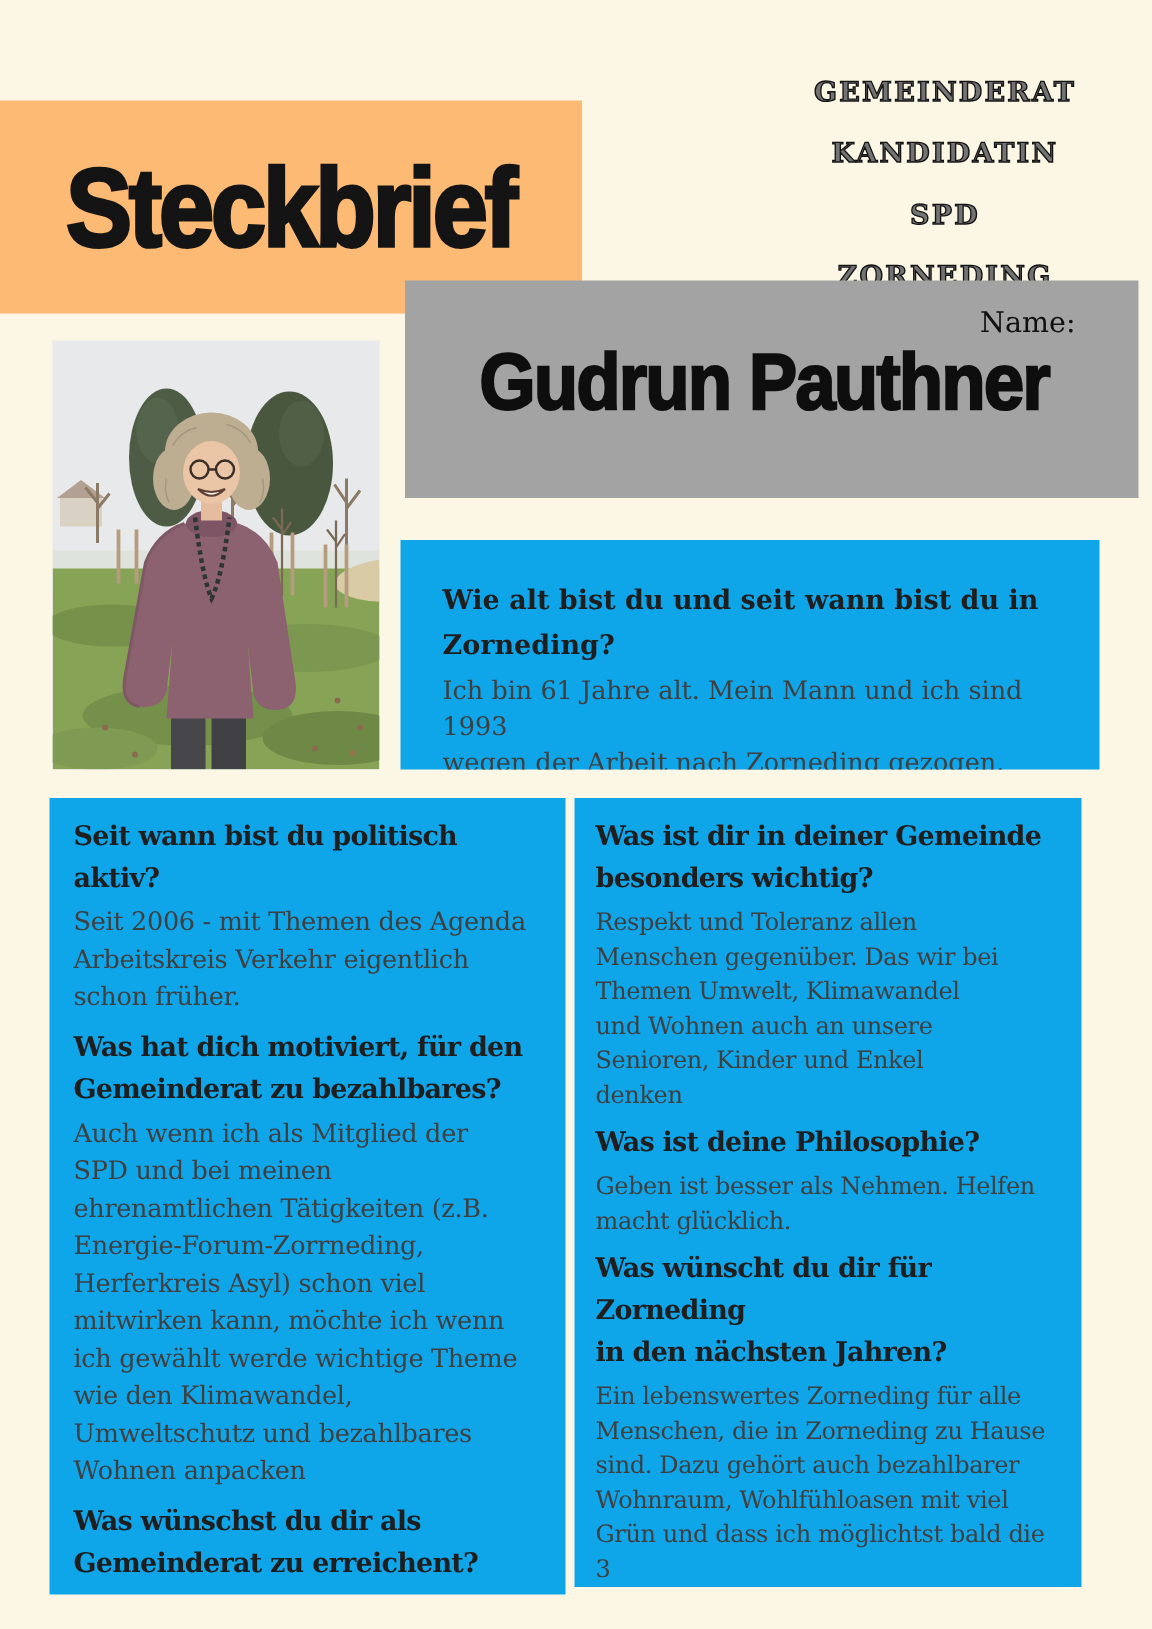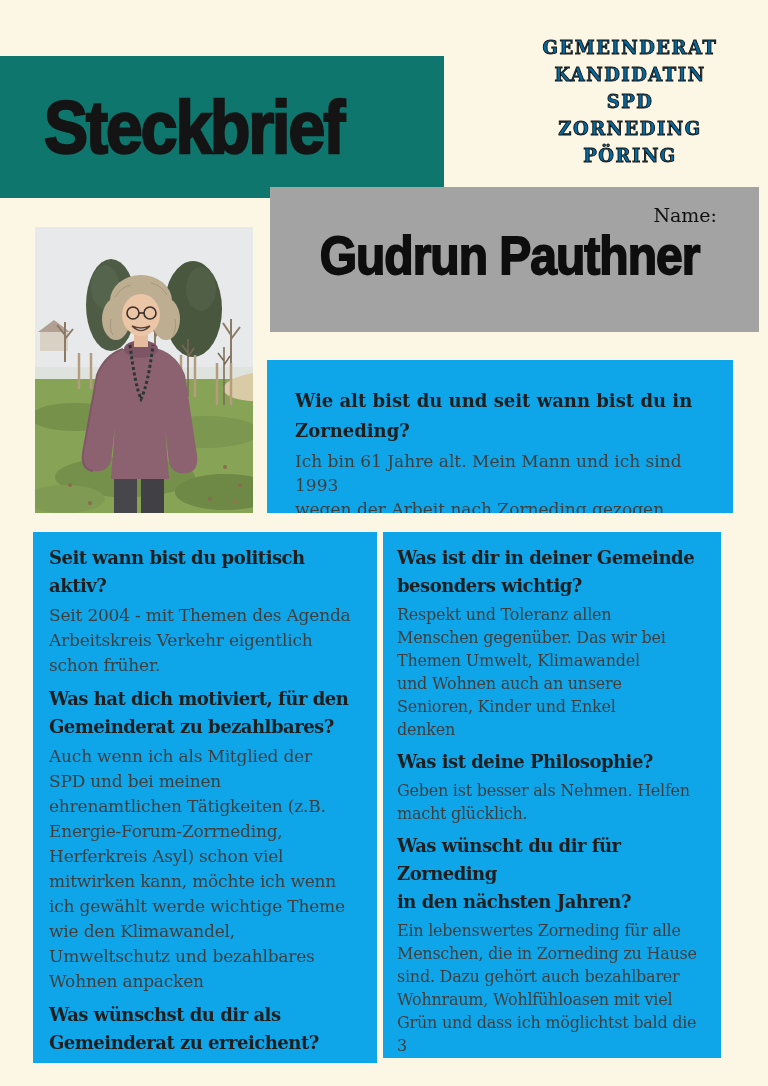--- a/index.html
+++ b/index.html
@@ -7,22 +7,22 @@
   body {
     position:relative;
     background:#fbf7e4;
     font-family:"DejaVu Serif", serif;
     overflow:hidden;
   }
   .abs { position:absolute; }
 
   
   .purple-block {
-    left:0; top:56px; width:444px; height:142px;
-    background:#0f766e;
+    left:0; top:67px; width:388px; height:142px;
+    background:#fdba74;
     display:flex; align-items:center;
     z-index:1;
   }
   .steckbrief {
     font-family:"Liberation Sans", sans-serif;
     font-weight:700;
     font-size:66px;
     letter-spacing:-2px;
     color:#141414;
     -webkit-text-stroke:2.2px #141414;
@@ -33,23 +33,24 @@
     left:495px; top:34px; width:270px;
     text-align:center;
     z-index:0;
   }
   .badge-line {
     font-family:"DejaVu Serif", serif;
     font-weight:700;
     font-size:18px;
     line-height:27px;
     letter-spacing:1.5px;
-    color:#0369a1;
+    color:#737373;
     -webkit-text-stroke:0.9px #131313;
     text-transform:uppercase;
+    margin-top:14px;
   }
   .red-banner {
     left:270px; top:187px; width:489px; height:145px;
     background:#a3a3a3;
     z-index:2;
   }
   .name-label {
     position:absolute; right:42px; top:17px;
     font-size:19px; color:#101010;
   }
@@ -202,21 +203,21 @@
 <div class="abs grey-box intro-box">
   <div class="q">Wie alt bist du und seit wann bist du in
 Zorneding?</div>
   <div class="a">Ich bin 61 Jahre alt. Mein Mann und ich sind 1993
 wegen der Arbeit nach Zorneding gezogen.</div>
 </div>
 
 <div class="abs grey-box col-left">
   <div class="q">Seit wann bist du politisch
 aktiv?</div>
-  <div class="a">Seit 2004 - mit Themen des Agenda
+  <div class="a">Seit 2006 - mit Themen des Agenda
 Arbeitskreis Verkehr eigentlich
 schon früher.</div>
   <div class="q">Was hat dich motiviert, für den
 Gemeinderat zu bezahlbares?</div>
   <div class="a">Auch wenn ich als Mitglied der
 SPD und bei meinen
 ehrenamtlichen Tätigkeiten (z.B.
 Energie-Forum-Zorrneding,
 Herferkreis Asyl) schon viel
 mitwirken kann,  möchte ich wenn

